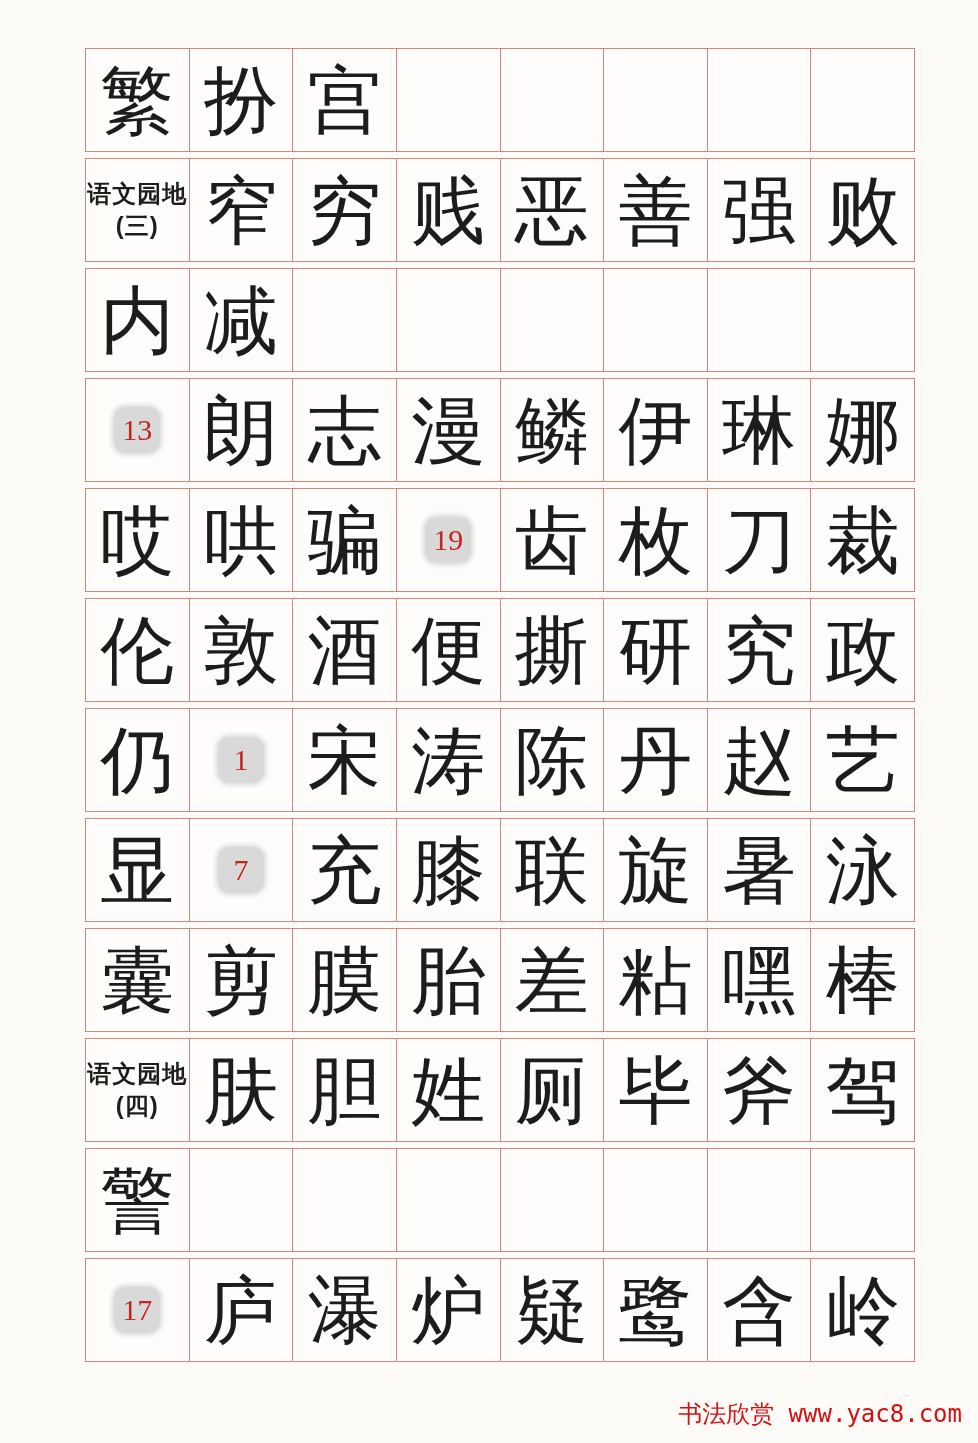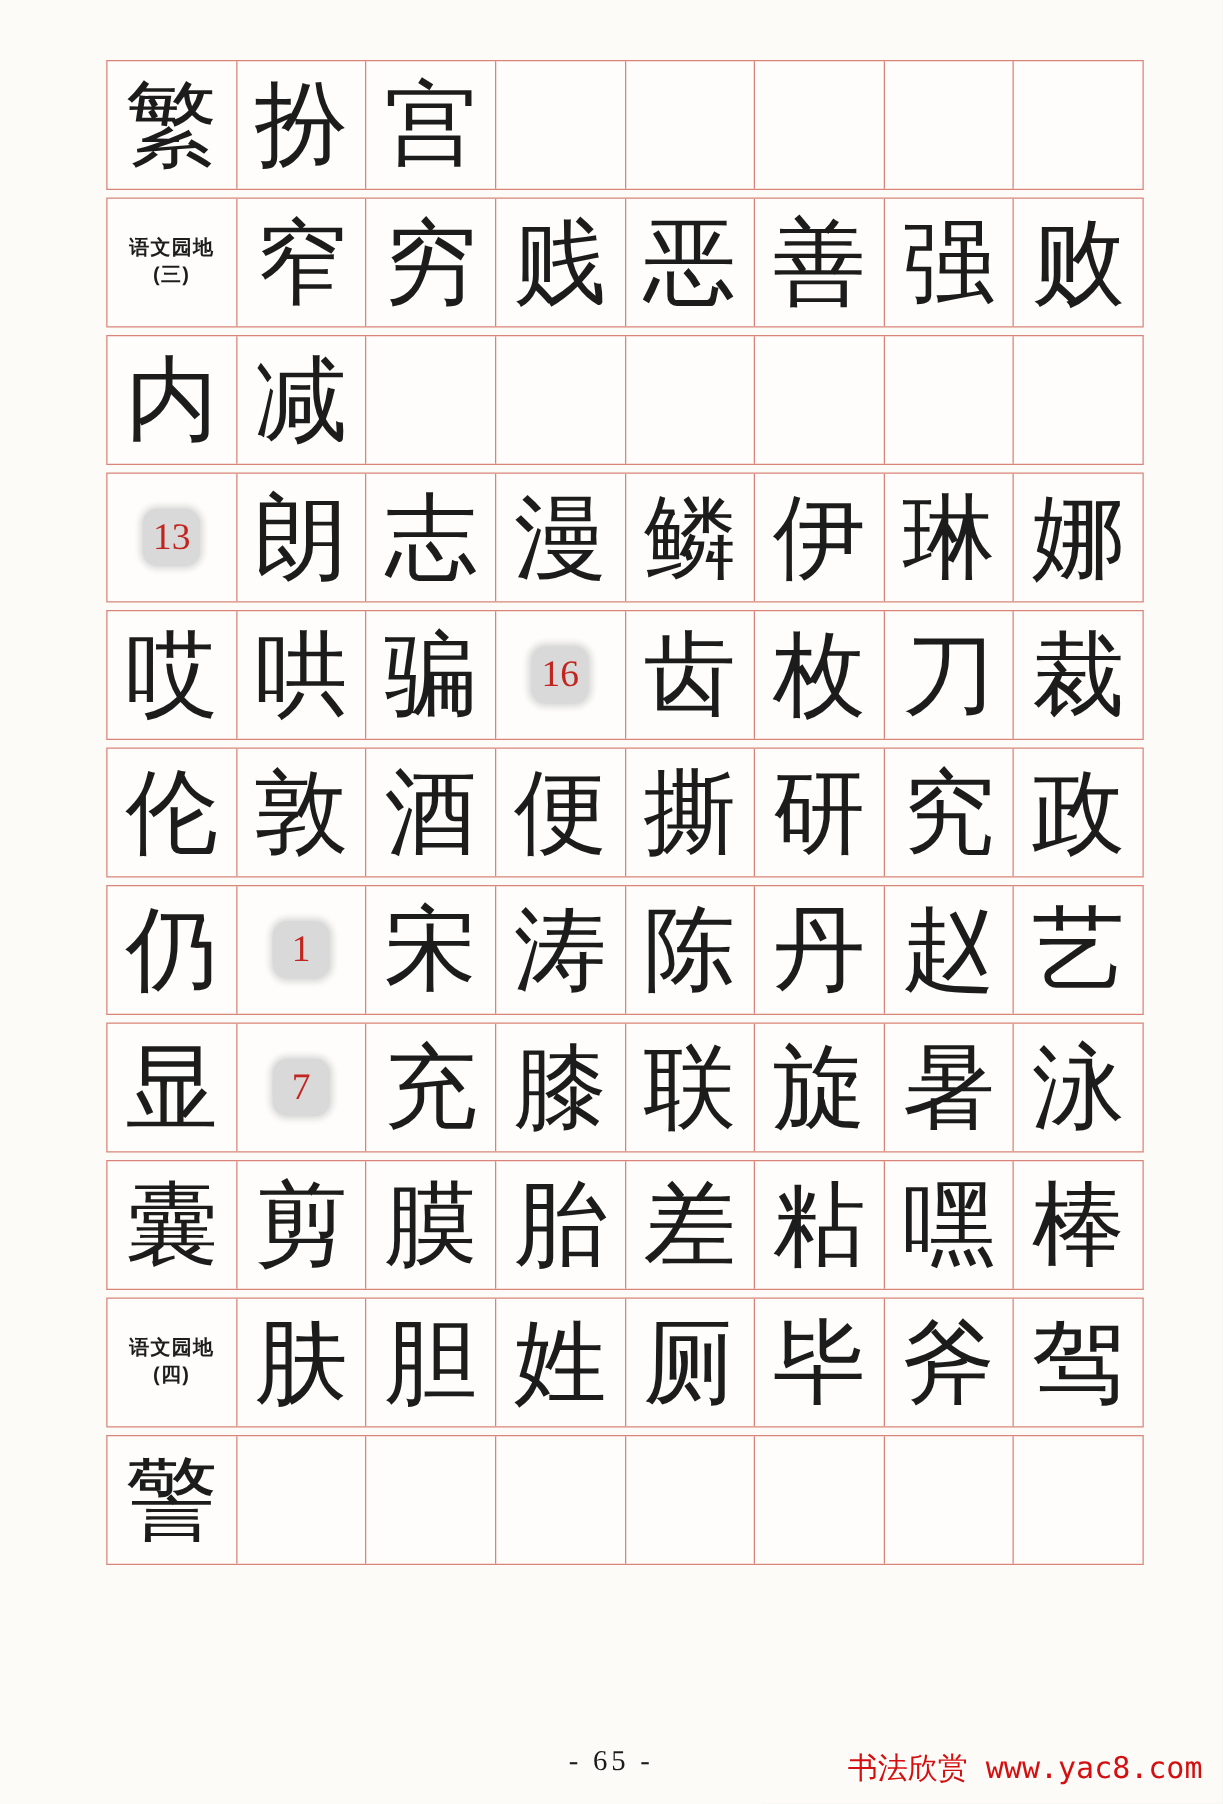--- a/index.html
+++ b/index.html
@@ -49,21 +49,21 @@
     border-radius:12px;
     background:var(--badge-bg,#d9d9d9);
     box-shadow:0 0 5px 2px var(--badge-bg,#d9d9d9);
     color:var(--badge-text,#c2251f);
     font-family:"Liberation Serif",serif;
     font-size:30px;
     font-weight:400;
   }
   .label-line{
     font-family:"Liberation Sans",sans-serif;
-    font-size:16px;
+    font-size:24px;
     font-weight:700;
     color:#1d1d1d;
     line-height:1.35;
     text-align:center;
     letter-spacing:1px;
   }
   .footer-pagenum{
     position:absolute;
     left:0;right:0;
     top:1396px;
@@ -177,21 +177,21 @@
         <div class="cell">
           <span class="char">哎</span>
         </div>
         <div class="cell">
           <span class="char">哄</span>
         </div>
         <div class="cell">
           <span class="char">骗</span>
         </div>
         <div class="cell">
-          <span class="badge">16</span>
+          <span class="badge">19</span>
         </div>
         <div class="cell">
           <span class="char">齿</span>
         </div>
         <div class="cell">
           <span class="char">枚</span>
         </div>
         <div class="cell">
           <span class="char">刀</span>
         </div>
@@ -335,16 +335,41 @@
           <span class="char">警</span>
         </div>
         <div class="cell"></div>
         <div class="cell"></div>
         <div class="cell"></div>
         <div class="cell"></div>
         <div class="cell"></div>
         <div class="cell"></div>
         <div class="cell"></div>
       </div>
+      <div class="row">
+        <div class="cell">
+          <span class="badge">17</span>
+        </div>
+        <div class="cell">
+          <span class="char">庐</span>
+        </div>
+        <div class="cell">
+          <span class="char">瀑</span>
+        </div>
+        <div class="cell">
+          <span class="char">炉</span>
+        </div>
+        <div class="cell">
+          <span class="char">疑</span>
+        </div>
+        <div class="cell">
+          <span class="char">鹭</span>
+        </div>
+        <div class="cell">
+          <span class="char">含</span>
+        </div>
+        <div class="cell">
+          <span class="char">岭</span>
+        </div>
+      </div>
     </div>
-  <div class="footer-pagenum">- 65 -</div>
   <div class="watermark">书法欣赏 www.yac8.com</div>
 </div>
 
 </body></html>

